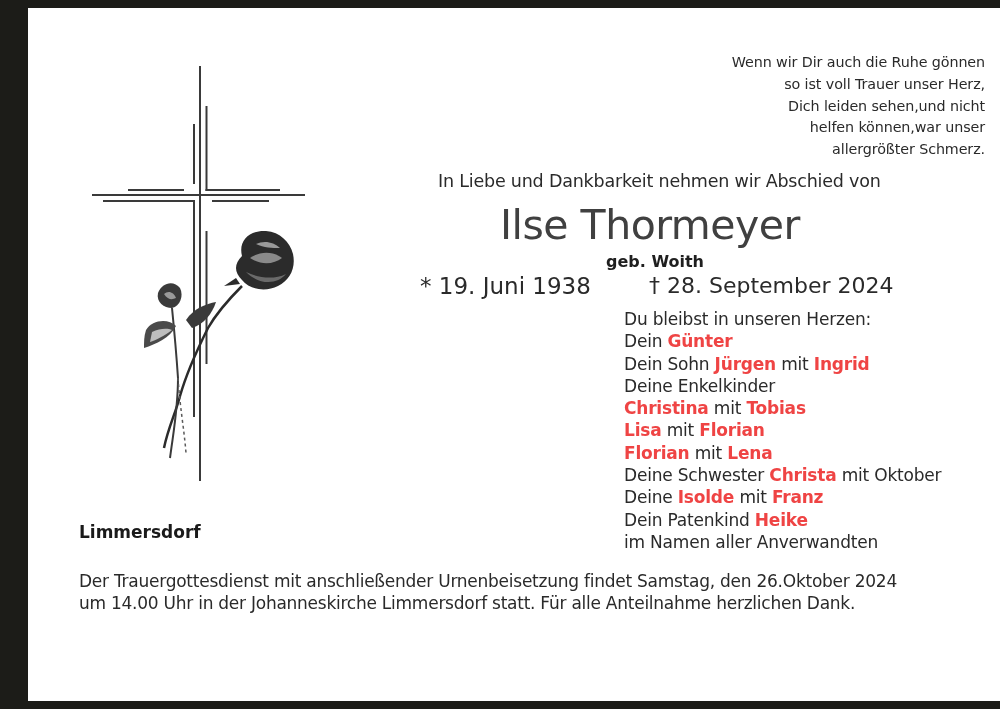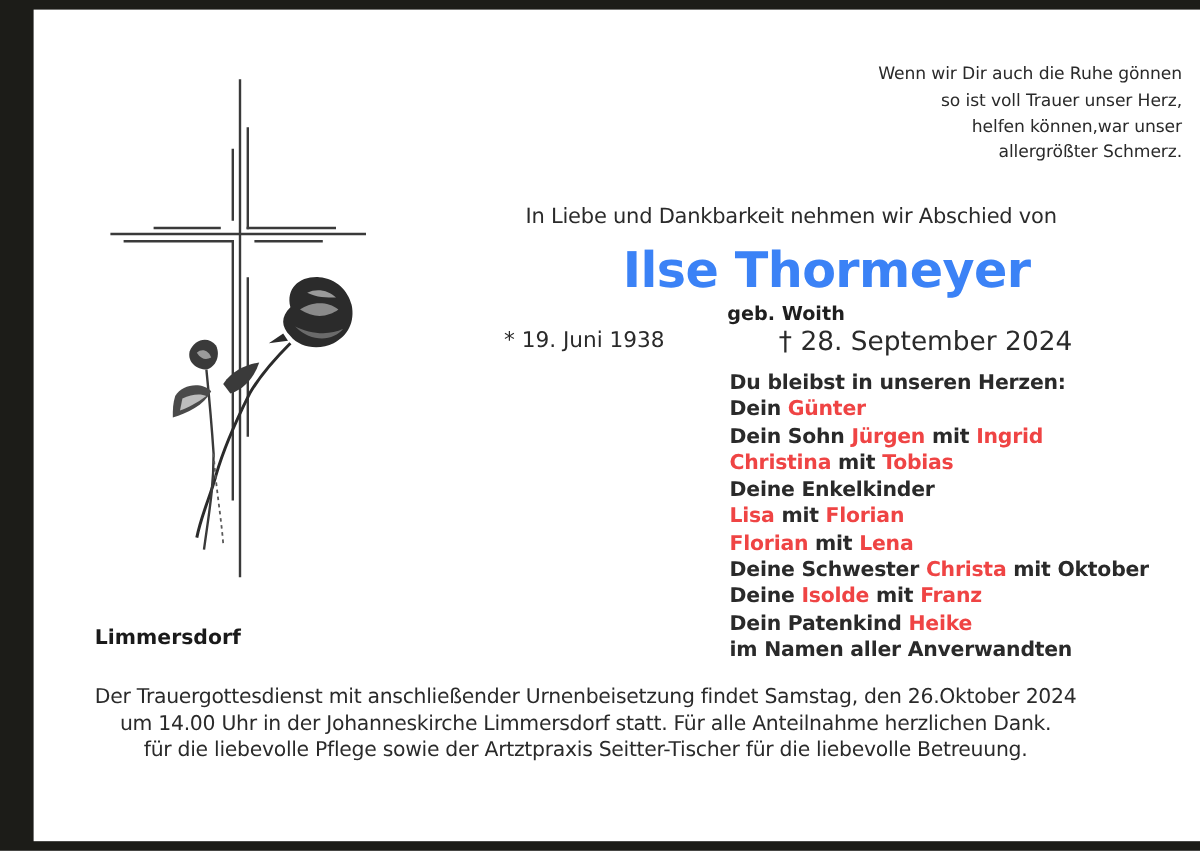--- a/index.html
+++ b/index.html
@@ -28,64 +28,62 @@
     letter-spacing: -0.1px;
   }
   .poem div { white-space: nowrap; }
   .intro {
     left: 410px; top: 163px;
     font-size: 17.5px;
     color: #2a2a2a;
     letter-spacing: -0.2px;
   }
   .name {
-    left: 491px; top: 193px;
+    left: 472px; top: 193px;
     font-size: 41px;
-    font-weight: 700;
-    color: #3b82f6;
+    font-weight: 400;
+    color: #404040;
     letter-spacing: -0.5px;
   }
   .birthname {
     left: 578px; top: 244px;
     font-size: 16px;
     font-weight: bold;
     color: #1f1f1f;
   }
   .born {
     left: 392px; top: 265px;
-    font-size: 18px;
+    font-size: 23px;
     color: #2a2a2a;
   }
   .died {
     left: 621px; top: 265px;
     font-size: 22px;
     color: #2a2a2a;
   }
   .family {
-    left: 580px; top: 300px;
+    left: 596px; top: 300px;
     font-size: 17px;
     line-height: 22.3px;
     color: #2a2a2a;
     letter-spacing: -0.2px;
-    font-weight: bold;
   }
   .family b { color: #ef4444; }
   .place {
     left: 51px; top: 514px;
     font-size: 17px;
     font-weight: bold;
     color: #1a1a1a;
   }
   .service {
     left: 51px; top: 563px;
     font-size: 17px;
     line-height: 21.8px;
     color: #2a2a2a;
     letter-spacing: -0.25px;
-    text-align: center;
   }
   .service div { white-space: nowrap; }
   .art { position: absolute; left: 0; top: 0; }
 </style>
 </head>
 <body>
 
 <div class="card">
 
   <svg class="art" width="985" height="693" viewBox="0 0 985 693">
@@ -128,44 +126,44 @@
 
       <path d="M118,322 C124,312 140,310 148,318 C142,330 128,336 116,340 C116,334 116,328 118,322 Z" fill="#4a4a4a"></path>
       <path d="M124,324 C132,320 140,320 144,322 C136,328 128,332 122,334 Z" fill="#bdbdbd"></path>
       <path d="M158,312 C166,300 178,296 188,294 C184,306 176,316 164,320 Z" fill="#3a3a3a"></path>
     </g>
   </svg>
 
   <div class="abs poem">
     <div>Wenn wir Dir auch die Ruhe gönnen</div>
     <div>so ist voll Trauer unser Herz,</div>
+    <div>Dich leiden sehen,und nicht</div>
     <div>helfen können,war unser</div>
     <div>allergrößter Schmerz.</div>
   </div>
 
   <div class="abs intro">In Liebe und Dankbarkeit nehmen wir Abschied von</div>
   <div class="abs name">Ilse Thormeyer</div>
   <div class="abs birthname">geb. Woith</div>
   <div class="abs born">* 19. Juni 1938</div>
   <div class="abs died">† 28. September 2024</div>
 
   <div class="abs family">
     <div>Du bleibst in unseren Herzen:</div>
     <div><span>Dein </span><b>Günter</b><span></span><b></b></div>
     <div><span>Dein Sohn </span><b>Jürgen</b><span> mit </span><b>Ingrid</b></div>
+    <div><span>Deine Enkelkinder</span><b></b><span></span><b></b></div>
     <div><span></span><b>Christina</b><span> mit </span><b>Tobias</b></div>
-    <div><span>Deine Enkelkinder</span><b></b><span></span><b></b></div>
     <div><span></span><b>Lisa</b><span> mit </span><b>Florian</b></div>
     <div><span></span><b>Florian</b><span> mit </span><b>Lena</b></div>
     <div><span>Deine Schwester </span><b>Christa</b><span> mit Oktober</span><b></b></div>
     <div><span>Deine </span><b>Isolde</b><span> mit </span><b>Franz</b></div>
     <div><span>Dein Patenkind </span><b>Heike</b><span></span><b></b></div>
     <div><span>im Namen aller Anverwandten</span><b></b><span></span><b></b></div>
   </div>
 
   <div class="abs place">Limmersdorf</div>
 
   <div class="abs service">
     <div>Der Trauergottesdienst mit anschließender Urnenbeisetzung findet Samstag, den 26.Oktober 2024</div>
     <div>um 14.00 Uhr in der Johanneskirche Limmersdorf statt. Für alle Anteilnahme herzlichen Dank.</div>
-    <div>für die liebevolle Pflege sowie der Artztpraxis Seitter-Tischer für die liebevolle Betreuung.</div>
   </div>
 </div>
 
 </body></html>

